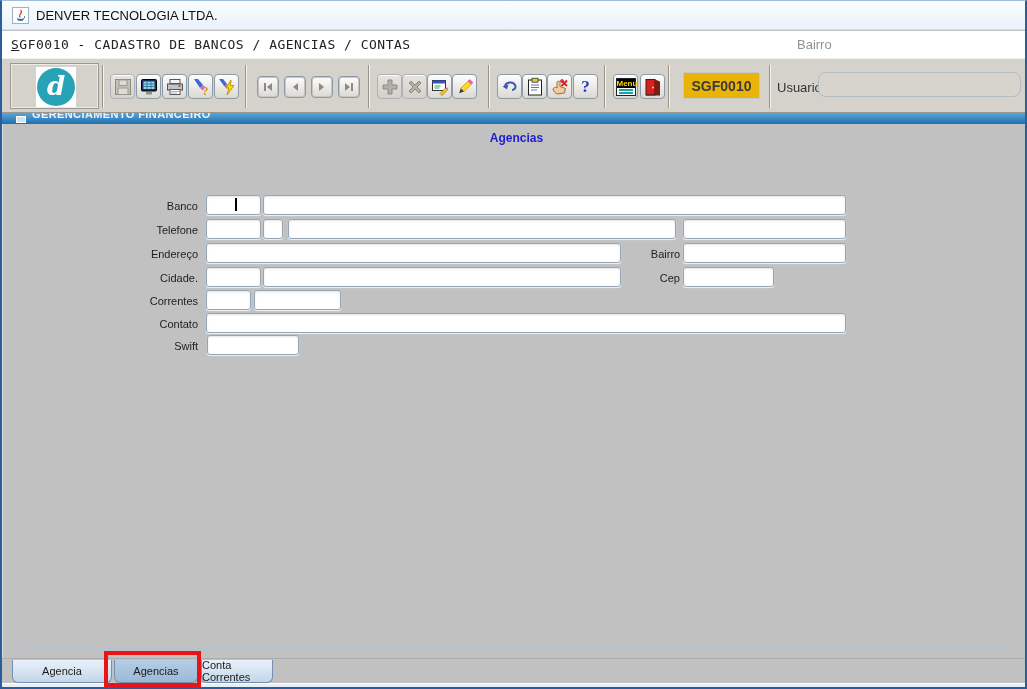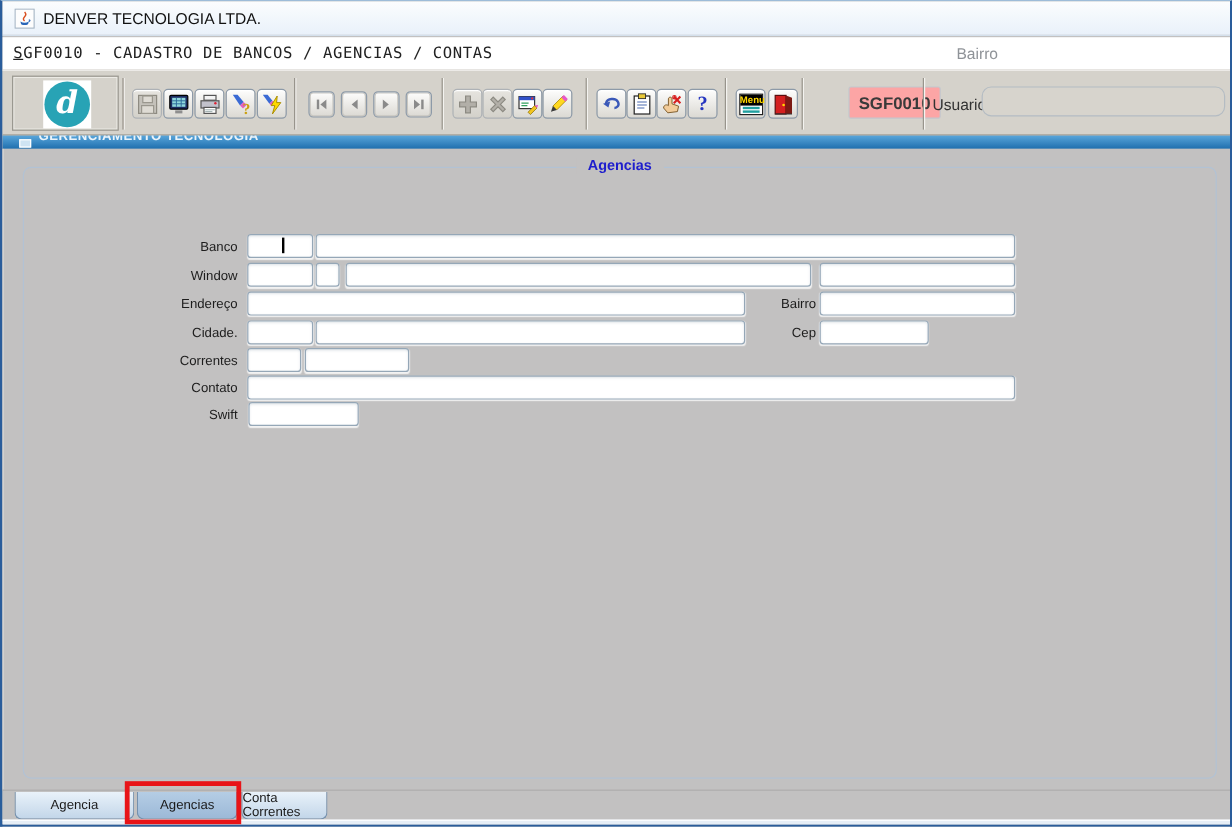--- a/index.html
+++ b/index.html
@@ -25,22 +25,22 @@
   .tbtn{position:absolute;width:25px;height:25px;padding:1px;background:linear-gradient(#fdfdfc,#dbd9d3);
         border:1px solid #8d9aa8;border-radius:4px;box-shadow:inset 0 1px 0 #fff;
         display:flex;align-items:center;justify-content:center;cursor:default;}
   .tbtn.dis{background:linear-gradient(#e6e4df,#d3d1ca);border-color:#aeb2b6;}
   .tbtn.nav{width:22px;height:22px;box-shadow:inset 0 0 0 1px #c8c6c0, inset 0 1px 0 #fff;}
   .tbtn svg{display:block;}
   #logo-panel{position:absolute;left:8px;top:4px;width:89px;height:46px;border:1px solid #9a9890;box-shadow:inset 0 0 0 1px #eceae5;}
   #logo{position:absolute;left:25px;top:3px;width:40px;height:40px;background:#fff;display:flex;align-items:center;justify-content:center;}
   #logo .circ{width:38px;height:38px;border-radius:50%;background:#28a3b5;display:flex;align-items:center;justify-content:center;}
   #logo .d{font:italic bold 26px "DejaVu Serif",serif;color:#fff;margin-top:-2px;}
-  #prog-box{position:absolute;left:681px;top:13px;width:77px;height:27px;background:#fca5a5;border:1px solid #c2c8ce;border-radius:2px;
-            display:flex;align-items:center;justify-content:center;font-weight:bold;font-size:14px;color:#3a3a3a;margin-left:24px;}
+  #prog-box{position:absolute;left:681px;top:13px;width:77px;height:27px;background:#eab308;border:1px solid #c2c8ce;border-radius:2px;
+            display:flex;align-items:center;justify-content:center;font-weight:bold;font-size:14px;color:#3a3a3a;}
   #usuario-lbl{position:absolute;left:775px;top:21px;font-size:13px;color:#333;}
   #usuario-inp{position:absolute;left:816px;top:13px;width:203px;height:25px;background:#d7d4cd;border:1px solid #b4bcc3;border-radius:8px;font:12px "Liberation Sans",sans-serif;padding:0 6px;}
   
   #mdibar{left:0;top:112px;width:1023px;height:11px;background:linear-gradient(#58a5da,#1f6fae);overflow:hidden;}
   #mdibar .mico{position:absolute;left:14px;top:3px;width:10px;height:7px;background:#cfe4f2;border:1px solid #fff;}
   #mdibar .mtxt{position:absolute;left:30px;margin-top:-5px;font:bold 11px "Liberation Sans",sans-serif;color:#eaf3fa;letter-spacing:.4px;white-space:nowrap;}
   
   #mainpanel{left:0;top:123px;width:1023px;height:534px;background:#c2c1c1;border-left:1px solid #dddcda;}
   #groupbox{position:absolute;left:16px;top:15px;width:995px;height:510px;border:1px solid #b2c2d4;border-radius:7px;}
   #grouptitle{position:absolute;left:50%;top:-9px;transform:translateX(-50%);padding:0 10px;background:#c2c1c1;
@@ -235,34 +235,34 @@
     <div id="prog-box">SGF0010</div>
 
     <div class="sep" style="left:767px"></div>
 
     <span id="usuario-lbl">Usuario</span>
     <input id="usuario-inp" value="" style="">
   </div>
 
   <div id="mdibar" class="abs">
     <div class="mico"></div>
-    <div class="mtxt">GERENCIAMENTO TECNOLOGIA</div>
+    <div class="mtxt">GERENCIAMENTO FINANCEIRO</div>
   </div>
 
   <div id="mainpanel" class="abs">
     <div id="groupbox">
       <div id="grouptitle">Agencias</div>
     </div>
 
     <div class="flabel" style="top:76px;">Banco</div>
     <input class="f" style="left: 203px; top: 71px; width: 55px;" value="">
     <input class="f" style="left: 260px; top: 71px; width: 583px;" value="">
     <div class="abs" style="left:232px;top:74px;width:2px;height:13px;background:#000;"></div>
 
-    <div class="flabel" style="top:100px;">Window</div>
+    <div class="flabel" style="top:100px;">Telefone</div>
     <input class="f" style="left: 203px; top: 95px; width: 55px;" value="">
     <input class="f" style="left: 260px; top: 95px; width: 20px; padding: 0px 1px;" value="">
     <input class="f" style="left: 285px; top: 95px; width: 388px;" value="">
     <input class="f" style="left: 680px; top: 95px; width: 163px;" value="">
 
     <div class="flabel" style="top:124px;">Endereço</div>
     <input class="f" style="left: 203px; top: 119px; width: 415px;" value="">
     <div class="rlabel" style="left:624px;top:124px;width:77px;text-align:center;">Bairro</div>
     <input class="f" style="left: 680px; top: 119px; width: 163px;" value="">
 

